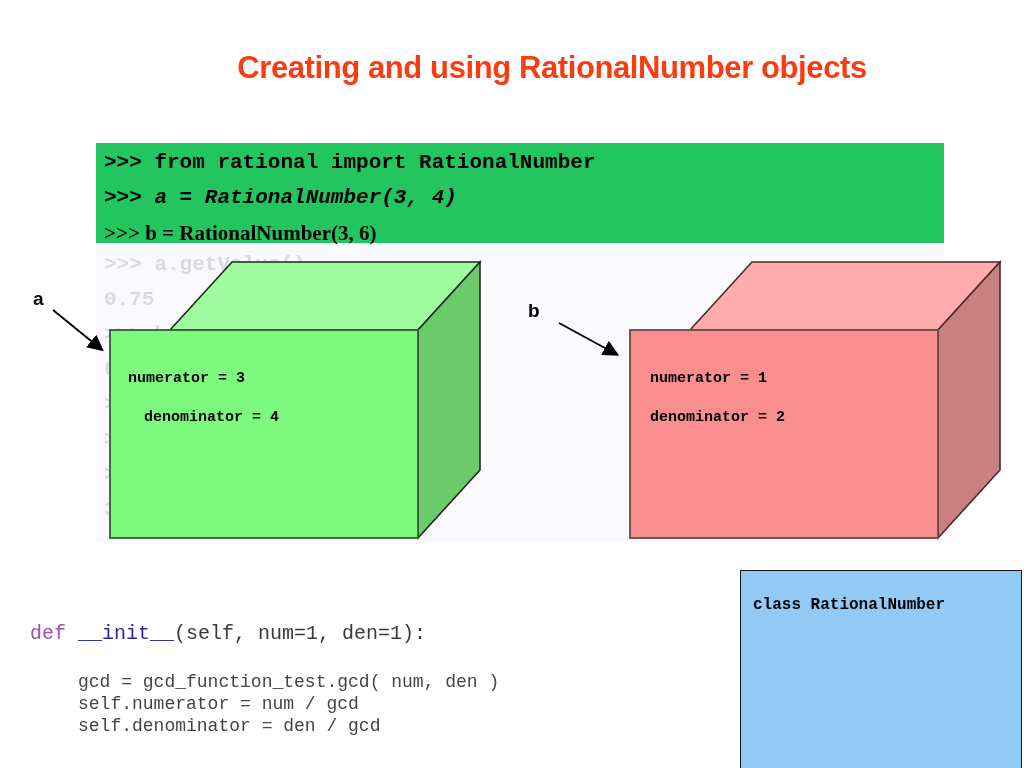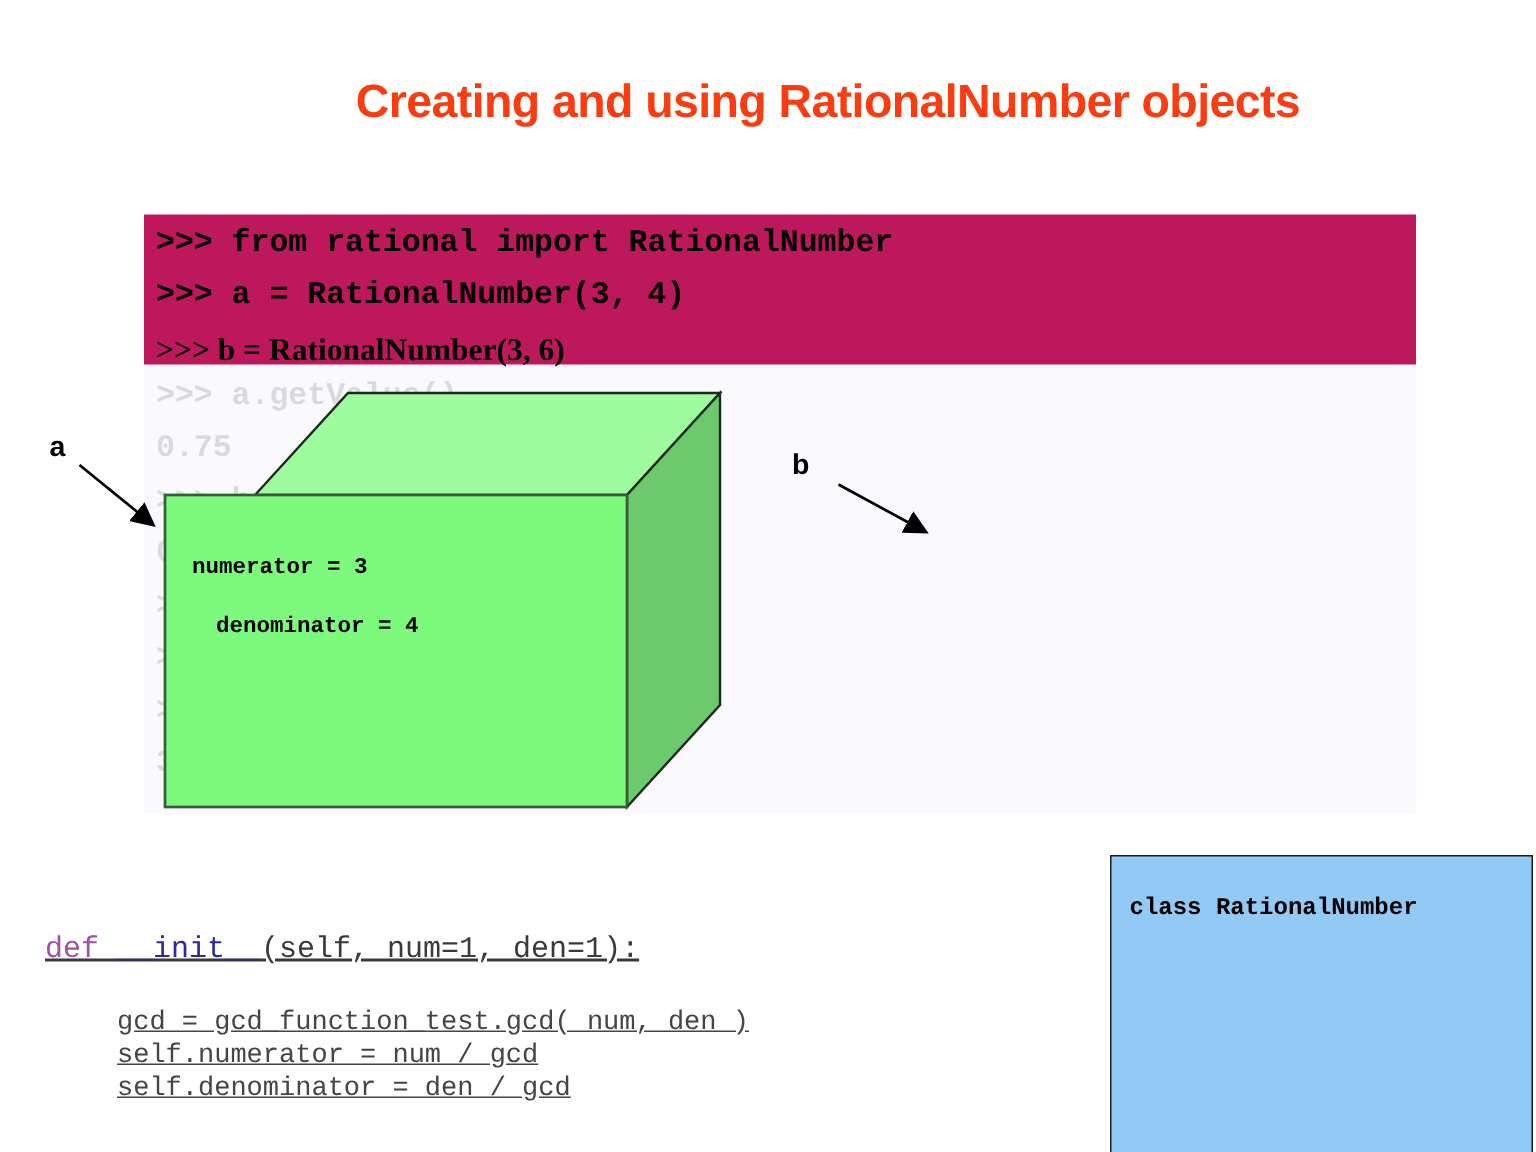--- a/index.html
+++ b/index.html
@@ -42,33 +42,33 @@
     padding-left: 40px;
   }
 
   
   .console {
     position: absolute;
     left: 96px;
     top: 143px;
     width: 848px;
     height: 100px;
-    background: #be185d;
+    background: #22c55e;
   }
   .console-line {
     position: absolute;
     left: 8px;
     font-family: "Liberation Mono", "DejaVu Sans Mono", monospace;
     font-weight: bold;
     font-size: 21px;
     color: #000000;
     white-space: pre;
   }
   .console-line.l0 { top: 8px; }
-  .console-line.l1 { top: 43px; }
+  .console-line.l1 { top: 43px; font-style: italic; }
   .console-line.l2 { top: 78px; font-family: Liberation Serif, serif; }
 
   
   .faded {
     position: absolute;
     left: 104px;
     font-family: "Liberation Mono", "DejaVu Sans Mono", monospace;
     font-weight: bold;
     font-size: 21px;
     color: #d9d9e2;
@@ -100,21 +100,20 @@
   .arrow-svg { position: absolute; }
 
   
   .code {
     position: absolute;
     left: 30px;
     font-family: "Liberation Mono", "DejaVu Sans Mono", monospace;
     font-size: 20px;
     color: #3a3a3a;
     white-space: pre;
-    text-decoration: underline;
   }
   .code .kw   { color: #a050a8; }
   .code .fn   { color: #2a2a9e; }
   .code.small { font-size: 18px; color: #454545; }
 
   
   .note {
     position: absolute;
     left: 740px;
     top: 570px;
@@ -166,20 +165,29 @@
       <polygon points="62,70 124,2 372,2 310,70" fill="#9efc9e" stroke="#1a2a1a" stroke-width="1.6"></polygon>
 
       <polygon points="310,70 372,2 372,210 310,278" fill="#6cca6c" stroke="#1a2a1a" stroke-width="1.6"></polygon>
 
       <rect x="2" y="70" width="308" height="208" fill="#7dfa7d" stroke="#3a5a3a" stroke-width="1.8"></rect>
     </svg>
     <div class="box-text" style="left:20px; top:110px;text-align:center;">numerator = 3</div>
     <div class="box-text" style="left:36px; top:149px;">denominator = 4</div>
   </div>
 
+  <div class="box3d" style="left:628px; top:260px;">
+    <svg width="375" height="282" viewBox="0 0 375 282">
+      <polygon points="62,70 124,2 372,2 310,70" fill="#ffacac" stroke="#4a2a2a" stroke-width="1.6"></polygon>
+      <polygon points="310,70 372,2 372,210 310,278" fill="#c98080" stroke="#4a2a2a" stroke-width="1.6"></polygon>
+      <rect x="2" y="70" width="308" height="208" fill="#f98e8e" stroke="#6a4a4a" stroke-width="1.8"></rect>
+    </svg>
+    <div class="box-text" style="left:22px; top:110px;">numerator = 1</div>
+    <div class="box-text" style="left:22px; top:149px;">denominator = 2</div>
+  </div>
 
   <div class="ptr-label" style="left:33px; top:288px;">a</div>
   <svg class="arrow-svg" style="left:48px; top:305px;" width="70" height="60">
     <defs>
       <marker id="ah-a" markerWidth="9" markerHeight="9" refX="7" refY="4.5" orient="auto">
         <polygon points="0,0 9,4.5 0,9" fill="#000000"></polygon>
       </marker>
     </defs>
     <line x1="5" y1="5" x2="53" y2="44" stroke="#000000" stroke-width="1.8" marker-end="url(#ah-a)"></line>
   </svg>

